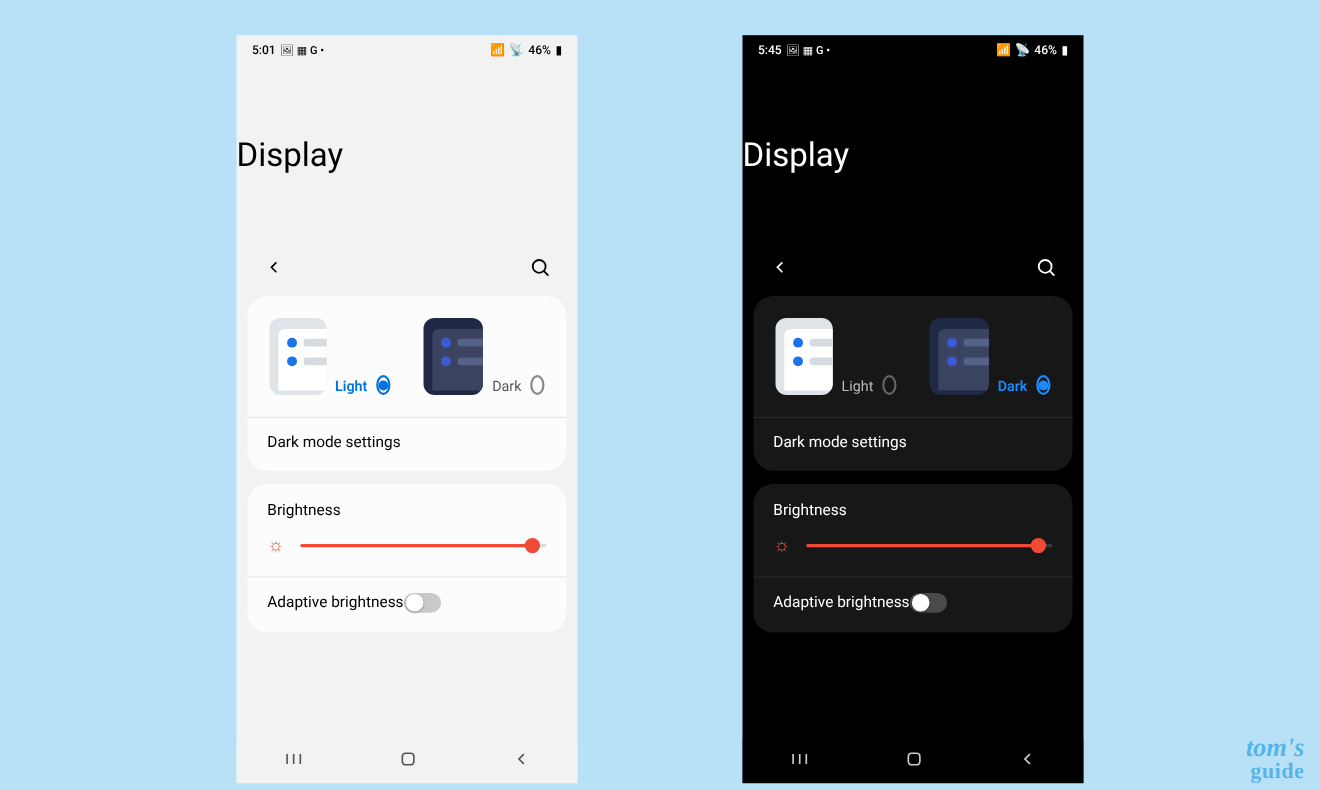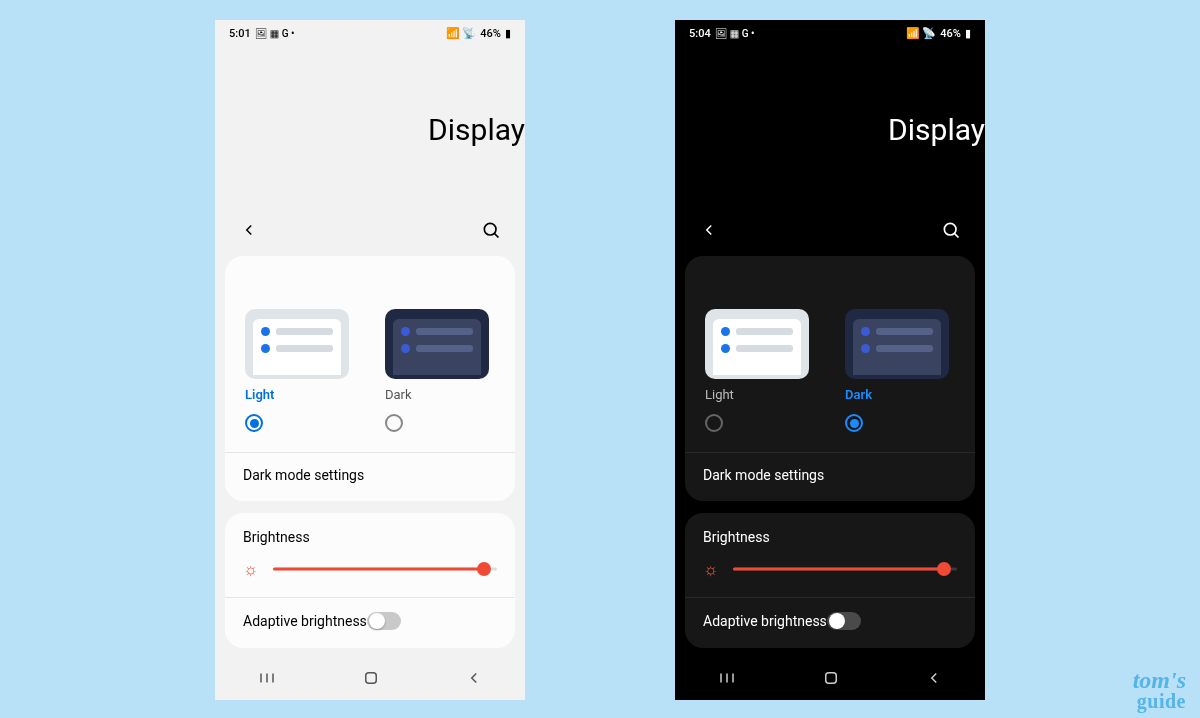--- a/index.html
+++ b/index.html
@@ -8,21 +8,21 @@
     height: 718px;
     background: #b8e1f8;
     font-family: -apple-system, BlinkMacSystemFont, "Segoe UI", Roboto, sans-serif;
     position: relative;
     overflow: hidden;
   }
   .phones {
     display: flex;
     gap: 150px;
     justify-content: center;
-    padding-top: 20px;
+    padding-top: 32px;
   }
   .phone {
     width: 310px;
     height: 680px;
     border-radius: 0;
     overflow: hidden;
     position: relative;
     display: flex;
     flex-direction: column;
   }
@@ -43,21 +43,21 @@
   .status-left .glyph { font-size: 10px; }
   .status-right .glyph { font-size: 11px; }
   .phone.light .status-bar { color: #000; }
   .phone.dark  .status-bar { color: #fff; }
 
   
   .hero {
     height: 175px;
     display: flex;
     align-items: center;
-    justify-content: flex-end;
+    justify-content: flex-start;
   }
   .hero-title { font-size: 30px; font-weight: 400; }
   .phone.light .hero-title { color: #000; }
   .phone.dark  .hero-title { color: #fff; }
 
   
   .appbar {
     display: flex;
     justify-content: space-between;
     align-items: center;
@@ -79,25 +79,24 @@
 
   
   .theme-row {
     display: flex;
     justify-content: center;
     gap: 30px;
     padding: 4px 0 6px 0;
   }
   .theme-opt {
     display: flex;
-    flex-direction: column;
-    align-items: flex-start;
+    flex-direction: row;
+    align-items: flex-end;
     gap: 8px;
     width: 110px;
-    margin-top: 33px;
   }
   .theme-thumb {
     width: 104px;
     height: 70px;
     border-radius: 10px;
     position: relative;
     overflow: hidden;
   }
   .thumb-light-outer { background: #dfe4e8; }
   .thumb-dark-outer  { background: #1f2943; }
@@ -330,21 +329,21 @@
           </svg></div>
       <div><svg width="18" height="18" viewBox="0 0 24 24" stroke-width="2">
             <polyline points="15 18 9 12 15 6"></polyline>
           </svg></div>
     </div>
   </div>
 
   <div class="phone dark">
     <div class="status-bar">
       <div class="status-left">
-        <span>5:04</span>
+        <span>5:45</span>
         <span class="glyph">🖼 ▦ G •</span>
       </div>
       <div class="status-right">
         <span class="glyph">📶 📡</span>
         <span>46%</span>
         <span class="glyph">▮</span>
       </div>
     </div>
 
     <div class="hero">

